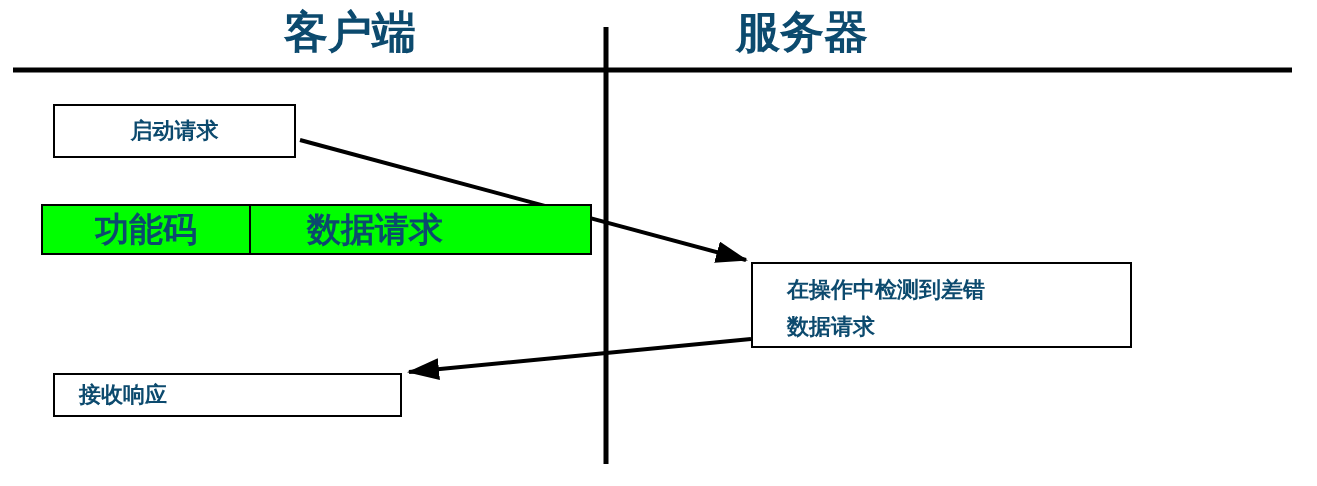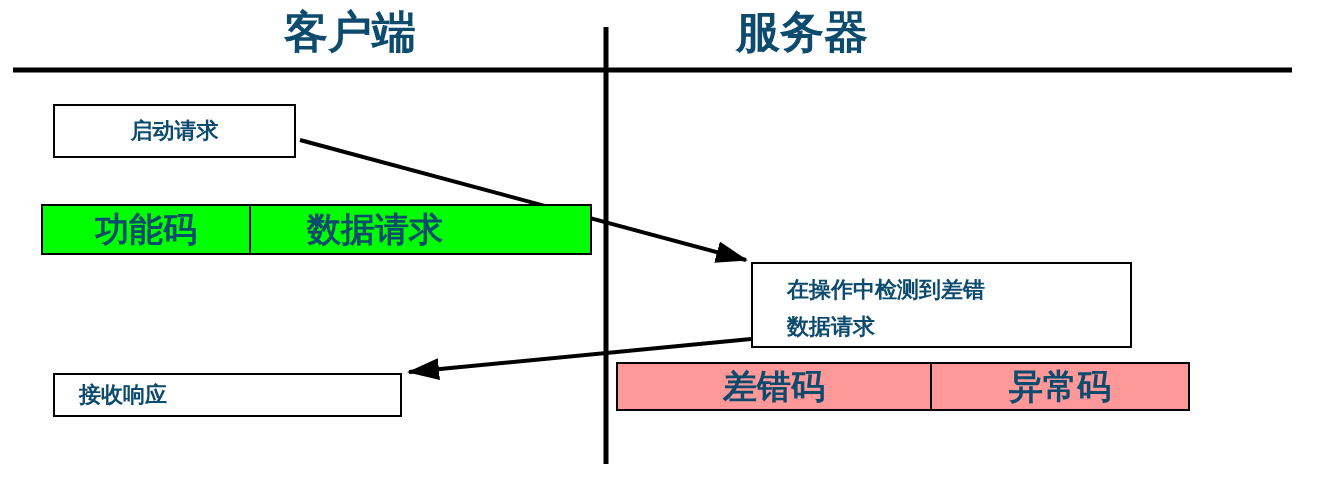--- a/index.html
+++ b/index.html
@@ -99,22 +99,18 @@
   <div class="frame frame-request" style="background-color: rgb(0, 255, 0);">
     <div class="cell cell-div cell-func">功能码</div>
     <div class="cell cell-data">数据请求</div>
   </div>
 
   <div class="box box-detect">
     <div>在操作中检测到差错</div>
     <div>数据请求</div>
   </div>
 
-  <div class="frame frame-error" style="background-color: rgb(255, 153, 153);">
-    <div class="cell cell-div cell-err">差错码</div>
-    <div class="cell cell-exc">异常码</div>
-  </div>
 
   <div class="box box-receive">
     <span>接收响应</span>
   </div>
 
 </div>
 
 </body></html>

